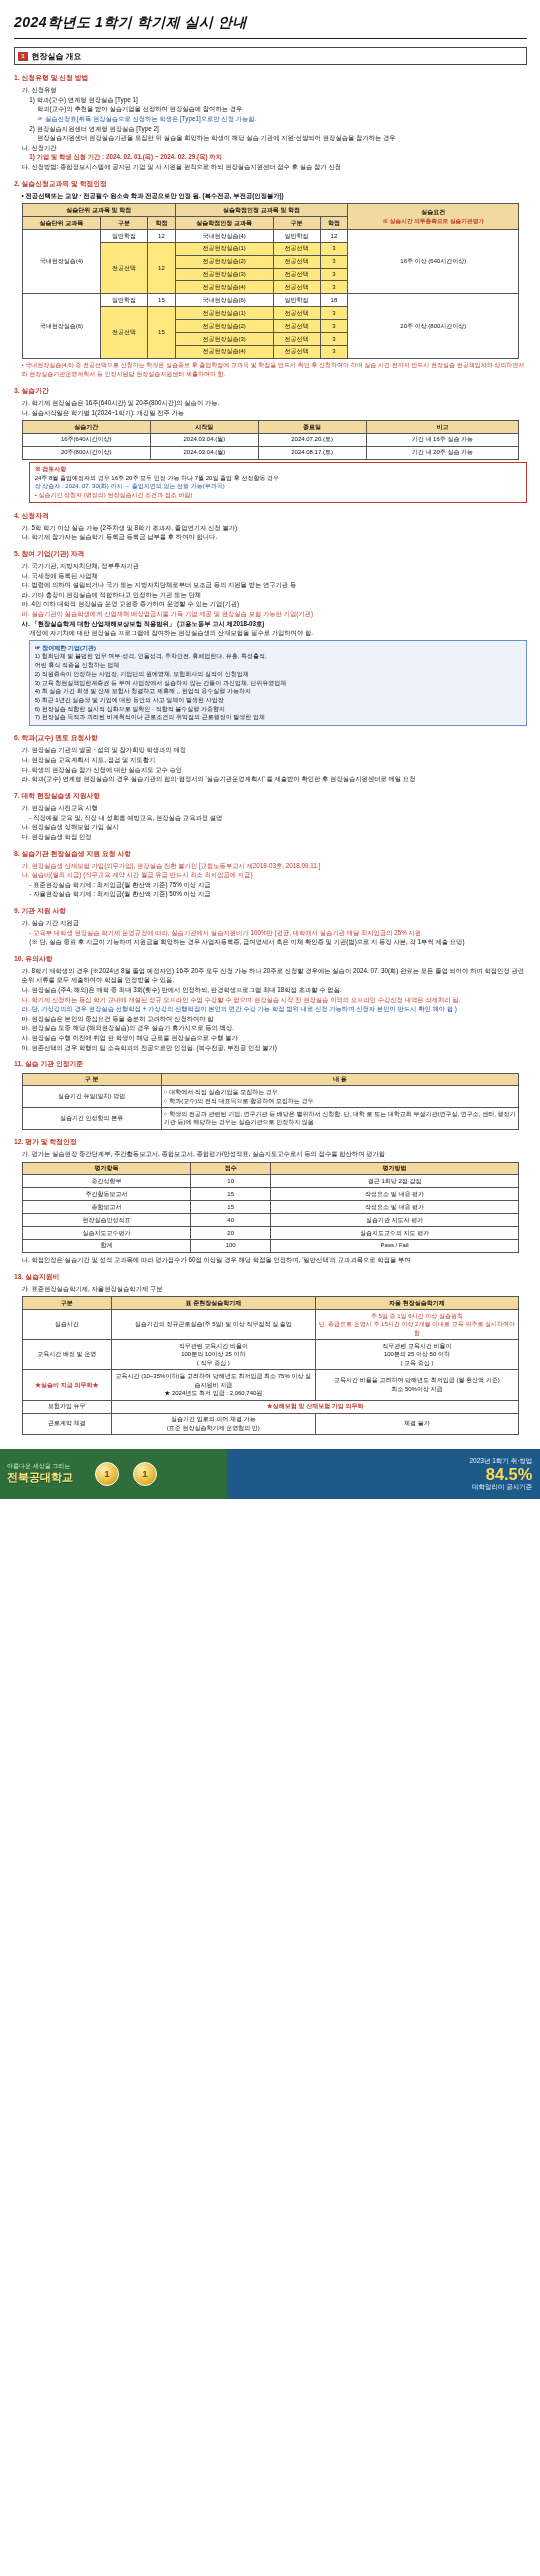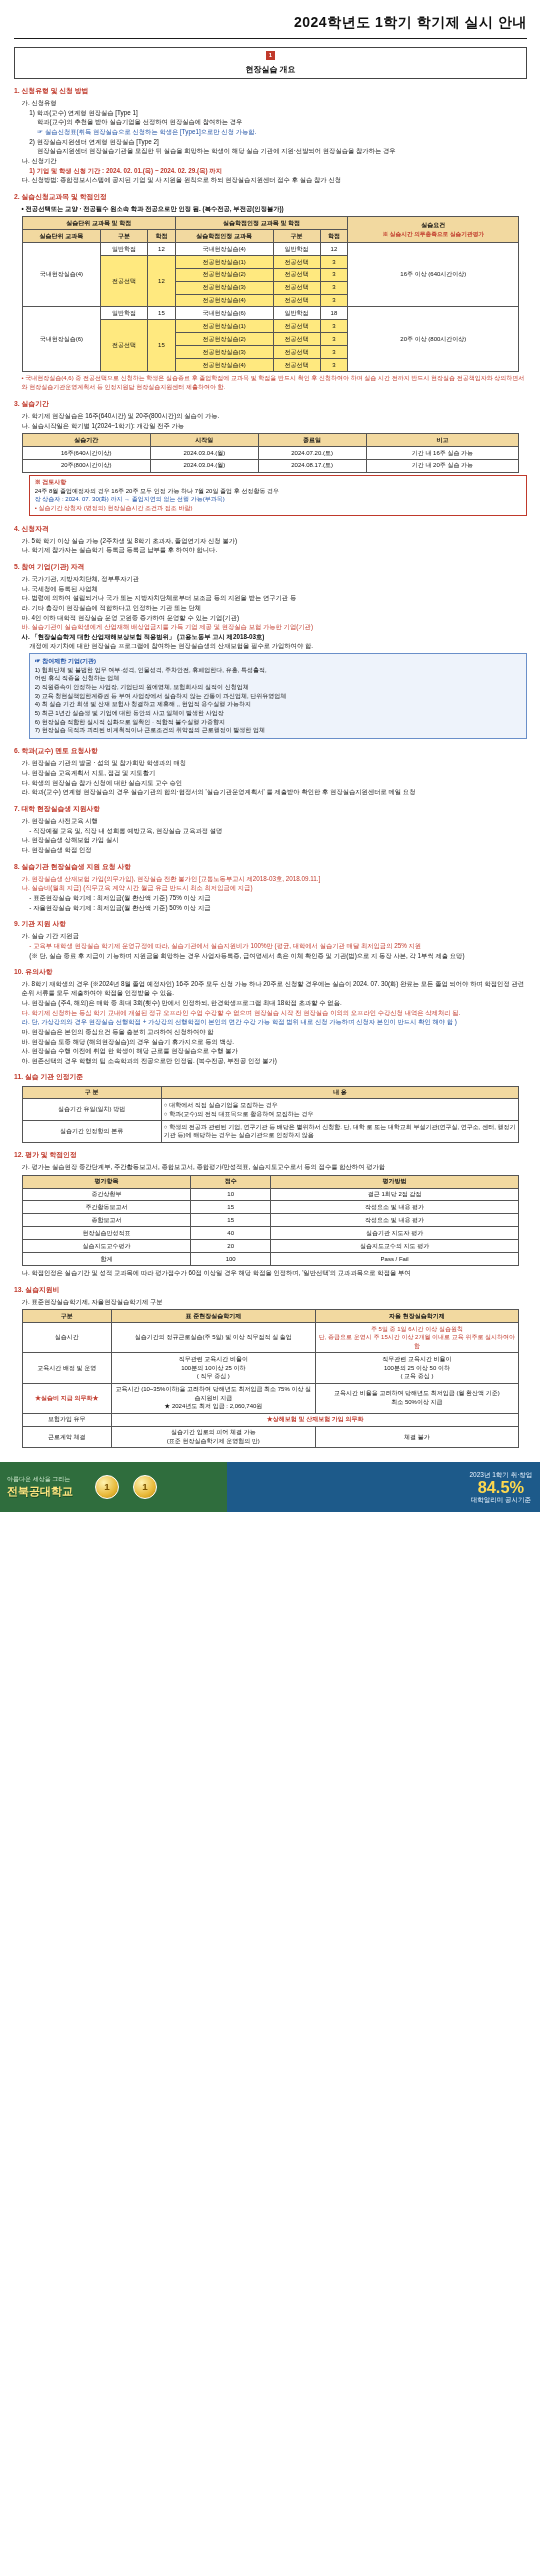--- a/index.html
+++ b/index.html
@@ -9,31 +9,32 @@
     background: #ffffff;
     font-family: "Liberation Sans", sans-serif;
     font-size: 6.3px;
     color: #111;
     line-height: 1.45;
   }
   .page { width: 541px; padding: 7.6px 14px 0 14px; }
 
   
   .doc-title {
-    text-align: right;
+    text-align: left;
     font-size: 14px;
     font-weight: bold;
     letter-spacing: 0.5px;
     padding: 4.4px 0 5.5px 0;
     border-bottom: 1.6px solid #1a1a1a;
     margin-bottom: 7.6px;
+    font-style: italic;
   }
 
   
-  .sec-head { display:flex; align-items:center; gap:3.8px; margin: 8.7px 0 3.3px 0; flex-direction: column; }
+  .sec-head { display:flex; align-items:center; gap:3.8px; margin: 8.7px 0 3.3px 0; }
   .sec-num {
     width: 9.3px; height: 9.3px; background:#c0392b; color:#fff;
     font-size: 6px; font-weight:bold; display:flex; align-items:center; justify-content:center;
   }
   .sec-title { font-size: 8px; font-weight: bold; }
   .sec-head.boxed { border:0.5px solid #444; padding:2.2px 3.3px; }
 
   h3.num-head { font-size: 6.8px; font-weight:bold; margin: 7.6px 0 2.2px 0; color:#111; }
   h3.num-head.red { color:#c0392b; }
 
@@ -61,21 +62,21 @@
   .footer {
     margin-top: 14px;
     width: 541px;
     height: 50px;
     background: linear-gradient(90deg,#2f6d3d 0%, #2f6d3d 42%, #1d5a8a 42%, #1d5a8a 100%);
     display:flex; align-items:center; position:relative; color:#fff;
   }
   .footer-left { padding-left: 7px; display:flex; align-items:center; gap:5.5px; flex: 0 0 auto; }
   .f-logo-text { font-size:11px; font-weight:bold; color:#ffe680; text-shadow:0.5px 0.5px 0 #1a4a24; }
   .f-slogan { font-size: 6px; color:#cfe9cf; }
-  .footer-right { margin-left:auto; padding-right: 8.7px; text-align:center; }
+  .footer-right { margin-left:auto; padding-right: 8.7px; text-align:right; }
   .f-big { font-size: 16.4px; font-weight: bold; color:#ffd84d; line-height:1; }
   .f-sub { font-size: 6.5px; color:#eaf4ff; }
   .medal {
     width:24px; height:24px; border-radius:50%;
     background: radial-gradient(circle at 35% 30%, #fff3b0, #e8b93a 60%, #b8860b);
     border:1.1px solid #fff; display:flex; align-items:center; justify-content:center;
     font-size:9.8px; font-weight:bold; color:#7a5400;
   }
   .footer-mid { display:flex; align-items:center; gap:14px; padding-left: 22px; }
 </style>

